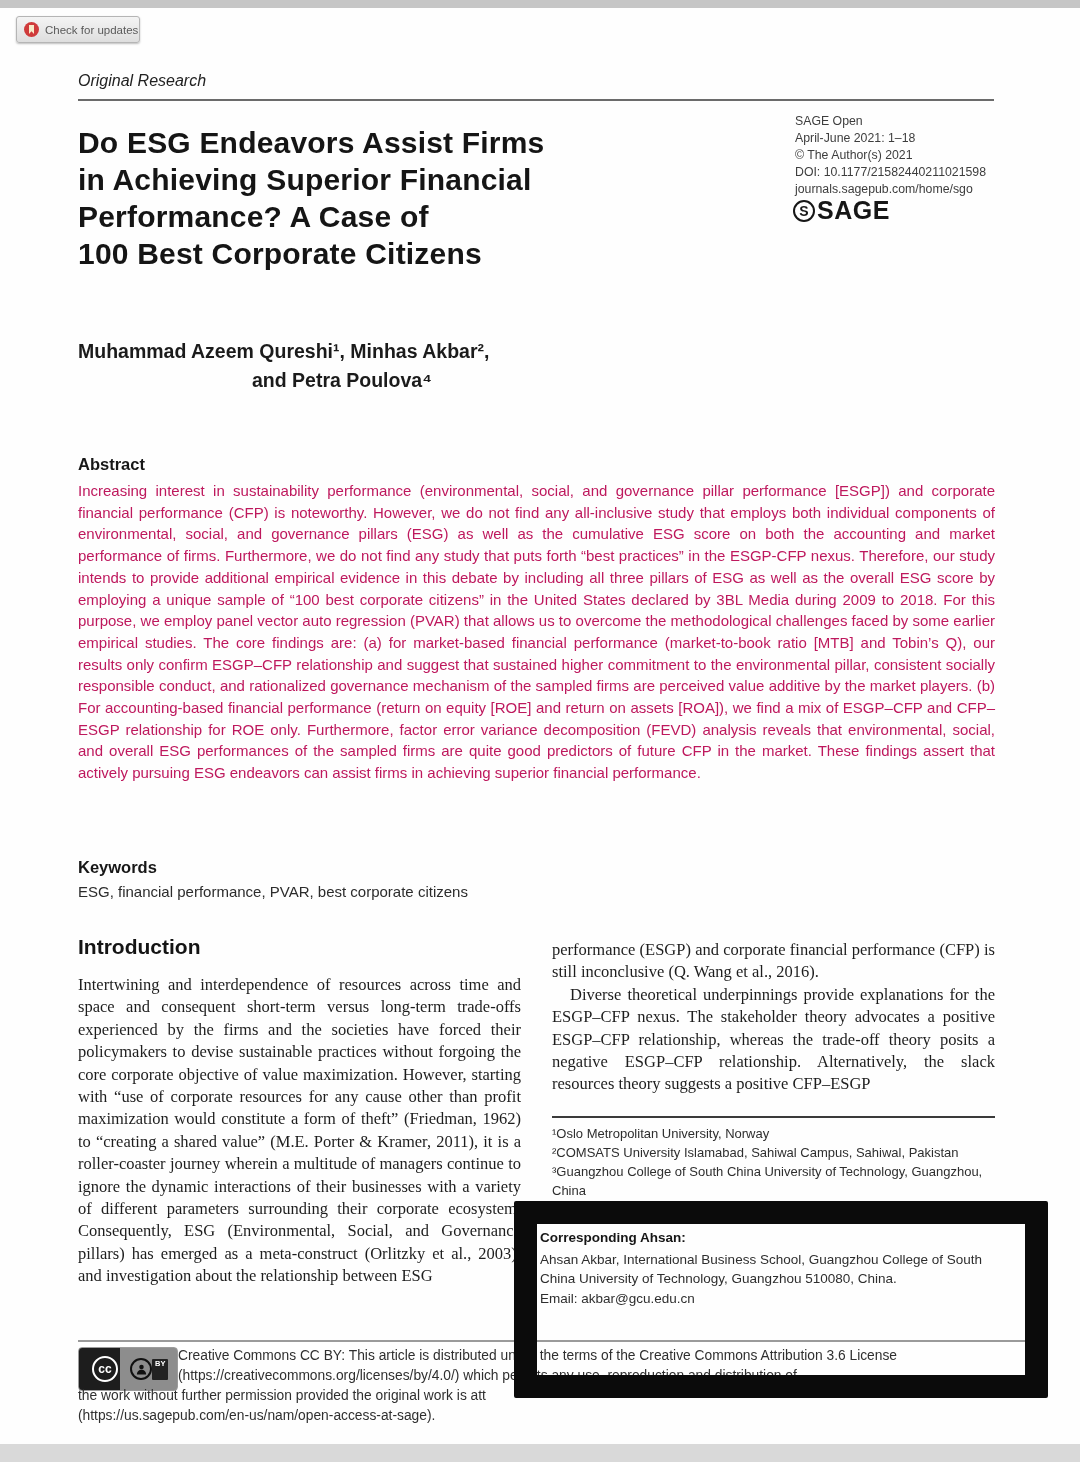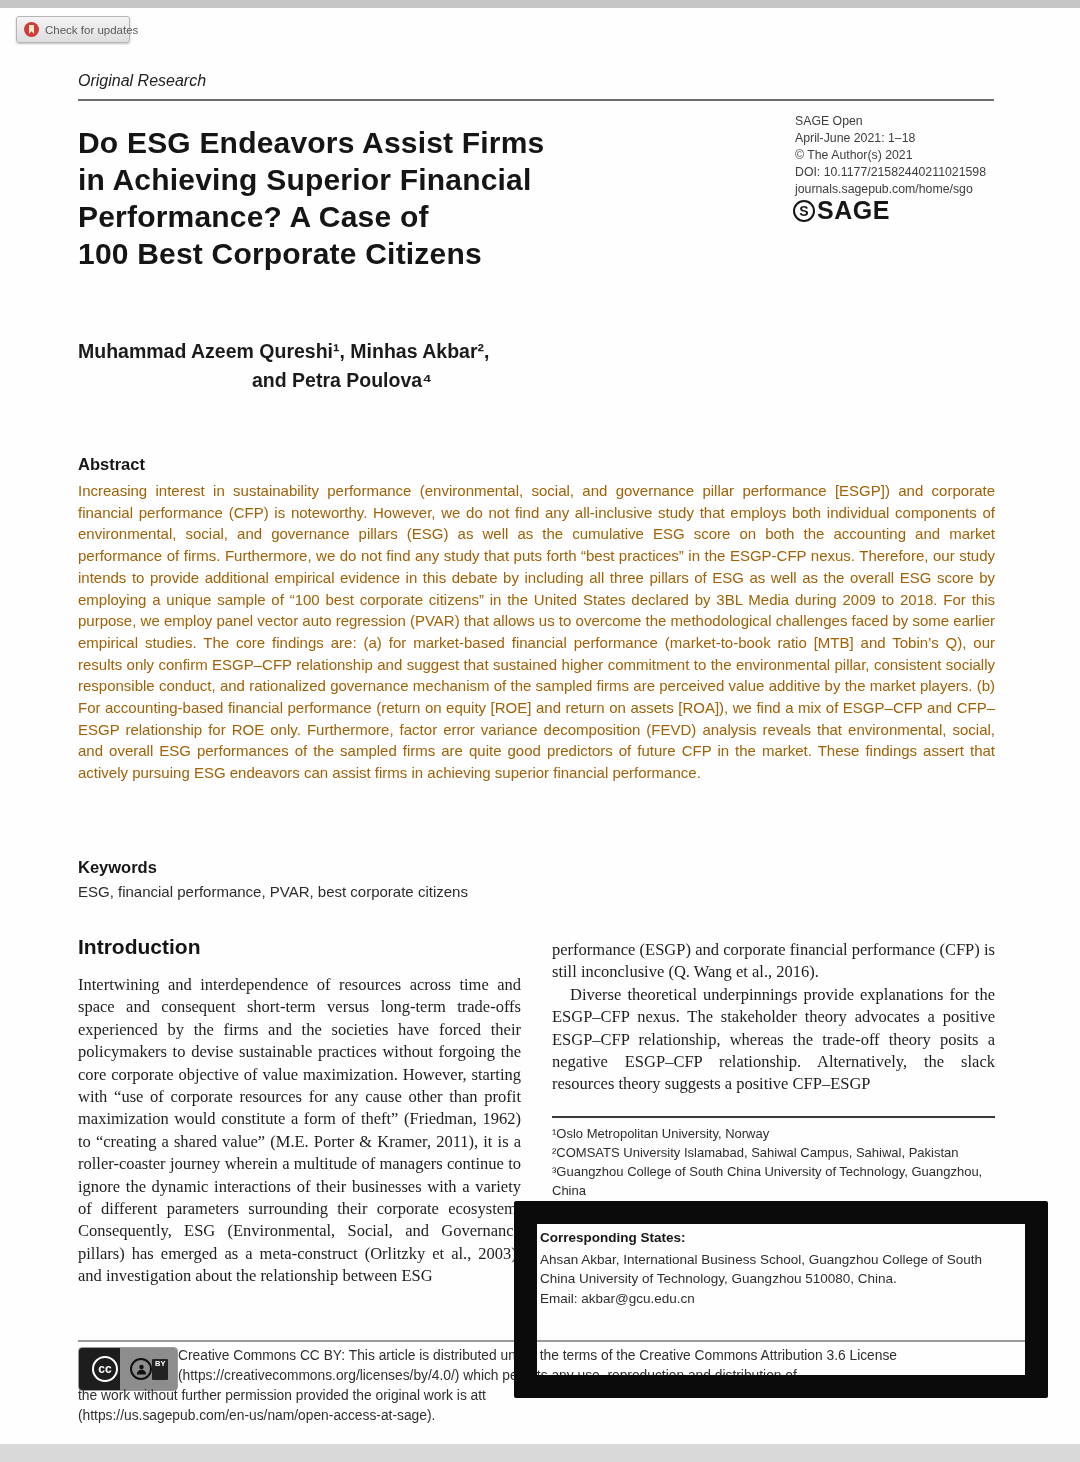--- a/index.html
+++ b/index.html
@@ -2,21 +2,21 @@
 <html><head>
 <meta charset="utf-8">
 <style>
   * { margin:0; padding:0; box-sizing:border-box; }
   html,body { width:1080px; height:1462px; background:#fff; font-family:"Liberation Sans",sans-serif; }
   .page { position:absolute; left:0; top:0; width:1080px; height:1462px; background:#fefefe; overflow:hidden; }
 
   .topbar { position:absolute; left:0; top:0; width:1080px; height:8px; background:#c6c6c6; }
   .bottombar { position:absolute; left:0; top:1444px; width:1080px; height:18px; background:#d9d9d9; }
 
-  .check-badge { position:absolute; left:16px; top:16px; width:114px; height:27px; background:linear-gradient(#f4f4f4,#dedede); border:1px solid #b5b5b5; border-radius:3px; display:flex; align-items:center; gap:6px; padding:0 7px; box-shadow:0 1px 2px rgba(0,0,0,.25); cursor:pointer; }
+  .check-badge { position:absolute; left:16px; top:16px; width:124px; height:27px; background:linear-gradient(#f4f4f4,#dedede); border:1px solid #b5b5b5; border-radius:3px; display:flex; align-items:center; gap:6px; padding:0 7px; box-shadow:0 1px 2px rgba(0,0,0,.25); cursor:pointer; }
   .check-ribbon { width:15px; height:15px; background:#cf3b3b; border-radius:50%; position:relative; flex:0 0 auto; }
   .check-ribbon:after { content:""; position:absolute; left:5px; top:3px; width:5px; height:9px; background:#f7e9c8; clip-path:polygon(0 0,100% 0,100% 100%,50% 70%,0 100%); }
   .check-label { font-size:11.5px; color:#5a5a5a; white-space:nowrap; }
 
   .article-type { position:absolute; left:78px; top:72px; font-style:italic; font-size:16px; color:#222; }
   .head-rule { position:absolute; left:78px; top:99px; width:916px; height:2px; background:#6b6b6b; }
 
   .title { position:absolute; left:78px; top:124px; font-size:30px; font-weight:700; color:#151515; line-height:37px; letter-spacing:.2px; }
 
   .meta { position:absolute; left:795px; top:113px; font-size:12.3px; color:#3d3d3d; line-height:17px; }
@@ -24,21 +24,21 @@
   .sage-s { width:22px; height:22px; border:2.5px solid #161616; border-radius:50%; font-size:14px; font-weight:700; color:#161616; display:flex; align-items:center; justify-content:center; }
   .sage-word { font-size:25px; font-weight:700; color:#161616; letter-spacing:.5px; }
 
   .authors { position:absolute; left:78px; top:340px; width:600px; height:90px; font-weight:700; font-size:19.5px; color:#1b1b1b; }
   .authors-line1 { position:absolute; left:0; top:0; white-space:nowrap; z-index:1; }
   .author-highlight-box { position:absolute; left:-21px; top:11px; width:188px; height:57px; background:#fff; border:9px solid #2aa9e0; border-radius:14px; z-index:2; display:flex; align-items:center; gap:4px; padding-left:13px; }
   .authors-rest { position:absolute; left:174px; top:29px; white-space:nowrap; z-index:1; }
   .orcid-icon { width:18px; height:18px; background:#a6ce39; border-radius:50%; color:#fff; font-size:9px; font-weight:700; display:flex; align-items:center; justify-content:center; flex:0 0 auto; }
 
   .sec-heading { position:absolute; left:78px; font-size:16.5px; font-weight:700; color:#171717; }
-  .abstract-text { position:absolute; left:78px; top:480px; width:917px; font-size:15px; line-height:21.7px; color:#a16207; text-align:justify; }
+  .abstract-text { position:absolute; left:78px; top:480px; width:917px; font-size:15px; line-height:21.7px; color:#be185d; text-align:justify; }
   .keywords-text { position:absolute; left:78px; top:883px; font-size:15px; color:#2c2c2c; }
 
   .intro-heading { position:absolute; left:78px; top:935px; font-size:21px; font-weight:700; color:#141414; }
   .col-serif { font-family:"Liberation Serif",serif; font-size:16.5px; line-height:22.4px; color:#1d1d1d; text-align:justify; }
   .col-left { position:absolute; left:78px; top:974px; width:443px; }
   .col-right { position:absolute; left:552px; top:939px; width:443px; }
   .col-right p + p { text-indent:18px; }
 
   .affil-rule { position:absolute; left:552px; top:1116px; width:443px; height:2px; background:#3a3a3a; }
   .affiliations { position:absolute; left:552px; top:1124px; width:452px; font-size:13px; line-height:19px; color:#2e2e2e; }
@@ -116,21 +116,21 @@
   </div>
 
   <div class="affil-rule"></div>
   <div class="affiliations">
     <div>¹Oslo Metropolitan University, Norway</div>
     <div>²COMSATS University Islamabad, Sahiwal Campus, Sahiwal, Pakistan</div>
     <div>³Guangzhou College of South China University of Technology, Guangzhou, China</div>
   </div>
 
   <div class="corr-block">
-    <div class="corr-heading">Corresponding States:</div>
+    <div class="corr-heading">Corresponding Ahsan:</div>
     <div>Ahsan Akbar, International Business School, Guangzhou College of South China University of Technology, Guangzhou 510080, China.</div>
     <div>Email: akbar@gcu.edu.cn</div>
   </div>
 
   <div class="footer-rule"></div>
 
   <div class="cc-badge">
     <span class="cc-circle">cc</span>
     <span class="by-wrap">
       <span class="by-circle">

